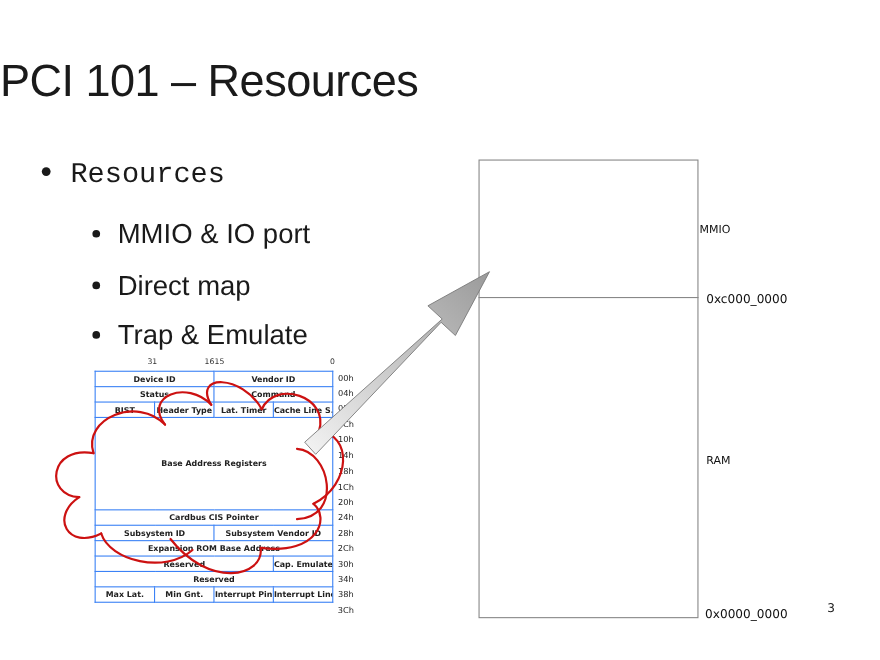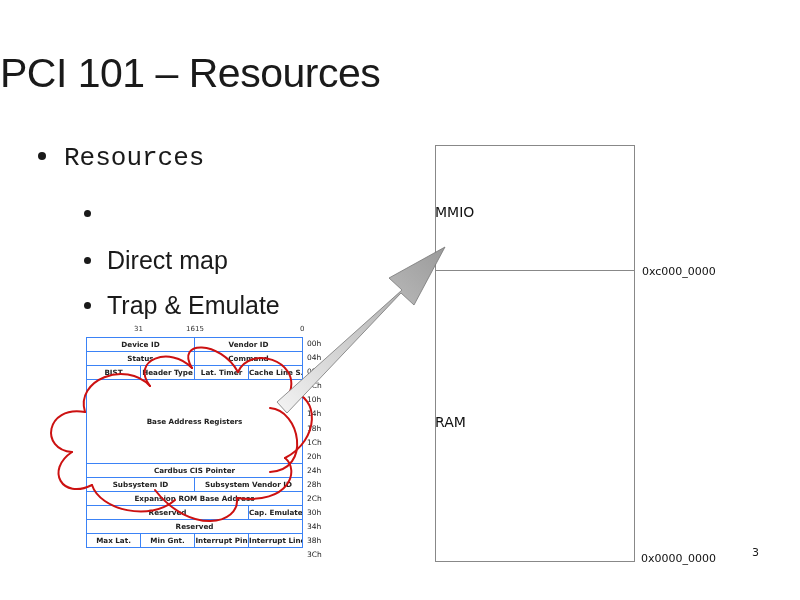--- a/index.html
+++ b/index.html
@@ -14,41 +14,41 @@
   .dot1 { width: 8px; height: 8px; margin-right: 18px; margin-top: -4px; }
   .dot2 { width: 7px; height: 7px; margin-right: 16px; margin-top: -4px; }
 
   
   #reg-bits { left: 86px; top: 325px; width: 218px; height: 10px; font-size: 7px; color: #333; }
   #reg-bits span { position: absolute; top: 0; }
   #reg-table { left: 86px; top: 337px; width: 217px; border-collapse: collapse; table-layout: fixed; }
   #reg-table td { border: 1px solid #3b82f6; font-size: 7.2px; font-weight: bold; text-align: center;
                   padding: 0; height: 13px; white-space: nowrap; overflow: hidden; color: #222; }
   #reg-table td.bar { height: 83px; }
-  #reg-offsets { left: 307px; top: 337px; font-size: 7.5px; color: #222; }
+  #reg-offsets { left: 307px; top: 337px; font-size: 7.5px; color: #222; text-align: center; }
   #reg-offsets div { height: 14.1px; line-height: 14px; }
 
   
   #memmap { left: 435px; top: 145px; width: 200px; height: 417px; border: 1px solid #888; box-sizing: border-box; }
   #memmap-div { left: 435px; top: 270px; width: 200px; height: 0; border-top: 1px solid #888; }
-  .mmlabel { font-family: "DejaVu Sans", sans-serif; font-size: 14px; text-align: left; width: 229px; left: 435px; color: #111; }
+  .mmlabel { font-family: "DejaVu Sans", sans-serif; font-size: 10px; text-align: right; width: 229px; left: 435px; color: #111; }
   .addr { font-family: "DejaVu Sans", sans-serif; font-size: 11px; color: #111; }
   #pagenum { left: 752px; top: 546px; font-size: 11px; }
   svg { position: absolute; left: 0; top: 0; }
 </style>
 </head>
 <body>
 
 <div id="title" class="abs">PCI 101 – Resources</div>
 
 <div class="abs bullet-l1" style="left:38px; top:143px;">
   <span class="dot dot1"></span><span>Resources</span>
 </div>
 <div class="abs bullet-l2" style="left:84px; top:199px;">
-  <span class="dot dot2"></span>
+  <span class="dot dot2"></span><span>MMIO &amp; IO port</span>
 </div>
 <div class="abs bullet-l2" style="left:84px; top:246px;">
   <span class="dot dot2"></span><span>Direct map</span>
 </div>
 <div class="abs bullet-l2" style="left:84px; top:291px;">
   <span class="dot dot2"></span><span>Trap &amp; Emulate</span>
 </div>
 
 <div id="reg-bits" class="abs">
   <span style="left:0;margin-left:48px;">31</span>

